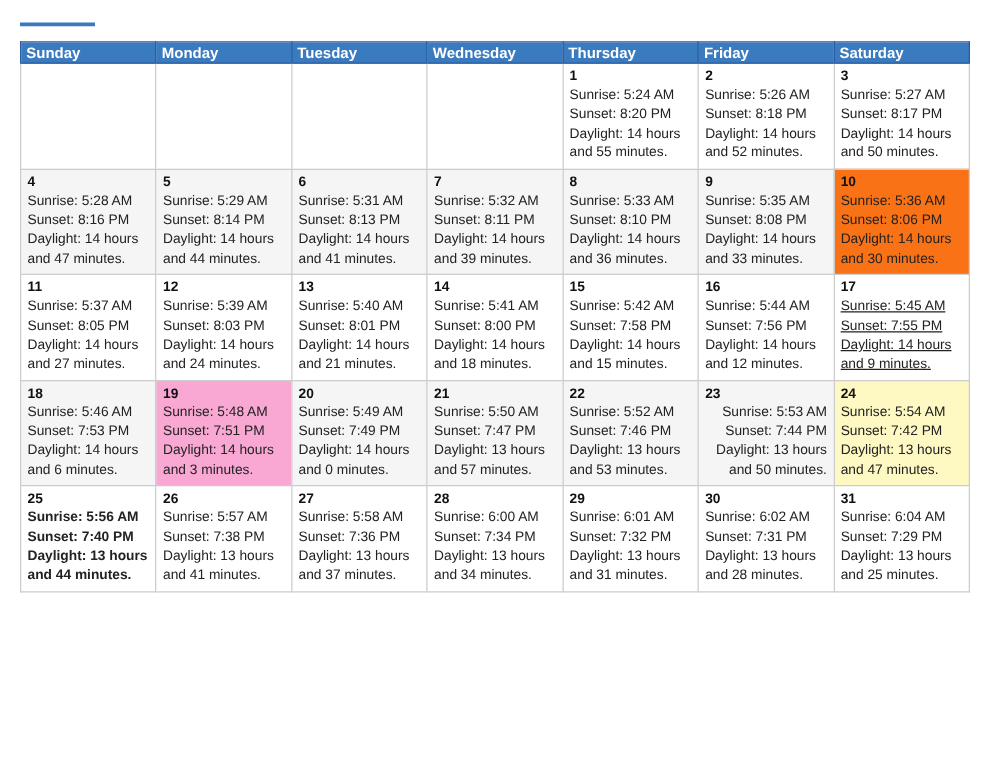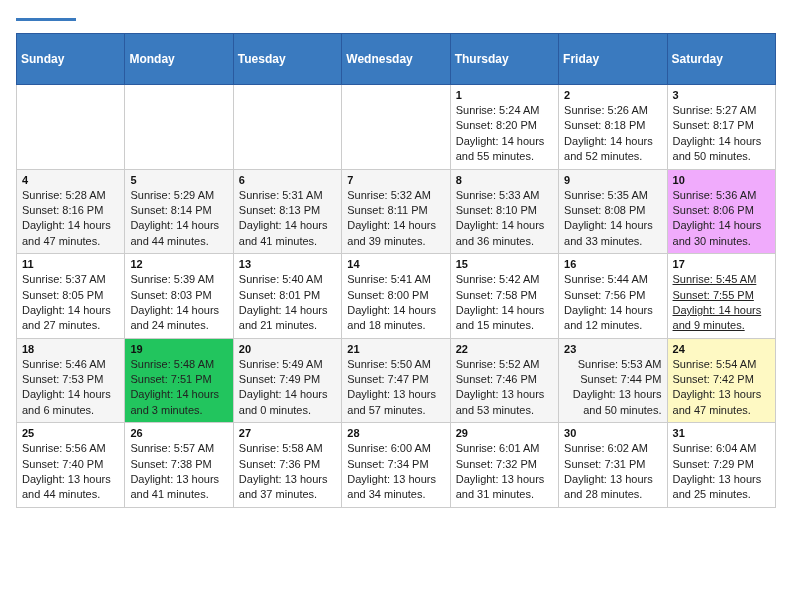--- a/index.html
+++ b/index.html
@@ -50,21 +50,21 @@
     .calendar-table {
       width: 100%;
       border-collapse: collapse;
       table-layout: fixed;
     }
     .calendar-table th {
       background: #3a7abf;
       color: #fff;
       font-size: 12px;
       font-weight: bold;
-      padding: 18px 4px;
+      padding: 1px 4px;
       text-align: left;
       border: 1px solid #2a5a9f;
     }
     .calendar-table td {
       border: 1px solid #ccc;
       vertical-align: top;
       padding: 4px 5px;
       font-size: 10px;
       color: #222;
       height: 80px;
@@ -177,21 +177,21 @@
 Daylight: 14 hours
 and 36 minutes.</div>
         </td>
         <td style="background: rgb(245, 245, 245);">
           <div class="day-number">9</div>
           <div class="day-info" style="white-space: pre-line;">Sunrise: 5:35 AM
 Sunset: 8:08 PM
 Daylight: 14 hours
 and 33 minutes.</div>
         </td>
-        <td style="background: #f0abfc;">
+        <td style="background: #f97316;">
           <div class="day-number">10</div>
           <div class="day-info" style="white-space: pre-line;">Sunrise: 5:36 AM
 Sunset: 8:06 PM
 Daylight: 14 hours
 and 30 minutes.</div>
         </td>
       </tr>
       <tr>
         <td>
           <div class="day-number">11</div>
@@ -244,21 +244,21 @@
         </td>
       </tr>
       <tr>
         <td style="background: rgb(245, 245, 245);">
           <div class="day-number">18</div>
           <div class="day-info" style="white-space: pre-line;">Sunrise: 5:46 AM
 Sunset: 7:53 PM
 Daylight: 14 hours
 and 6 minutes.</div>
         </td>
-        <td style="background: #22c55e;">
+        <td style="background: #f9a8d4;">
           <div class="day-number">19</div>
           <div class="day-info" style="white-space: pre-line;">Sunrise: 5:48 AM
 Sunset: 7:51 PM
 Daylight: 14 hours
 and 3 minutes.</div>
         </td>
         <td style="background: rgb(245, 245, 245);">
           <div class="day-number">20</div>
           <div class="day-info" style="white-space: pre-line;">Sunrise: 5:49 AM
 Sunset: 7:49 PM
@@ -290,21 +290,21 @@
           <div class="day-number">24</div>
           <div class="day-info" style="white-space: pre-line;">Sunrise: 5:54 AM
 Sunset: 7:42 PM
 Daylight: 13 hours
 and 47 minutes.</div>
         </td>
       </tr>
       <tr>
         <td>
           <div class="day-number">25</div>
-          <div class="day-info" style="white-space: pre-line;">Sunrise: 5:56 AM
+          <div class="day-info" style="white-space: pre-line; font-weight: bold;">Sunrise: 5:56 AM
 Sunset: 7:40 PM
 Daylight: 13 hours
 and 44 minutes.</div>
         </td>
         <td>
           <div class="day-number">26</div>
           <div class="day-info" style="white-space: pre-line;">Sunrise: 5:57 AM
 Sunset: 7:38 PM
 Daylight: 13 hours
 and 41 minutes.</div>

